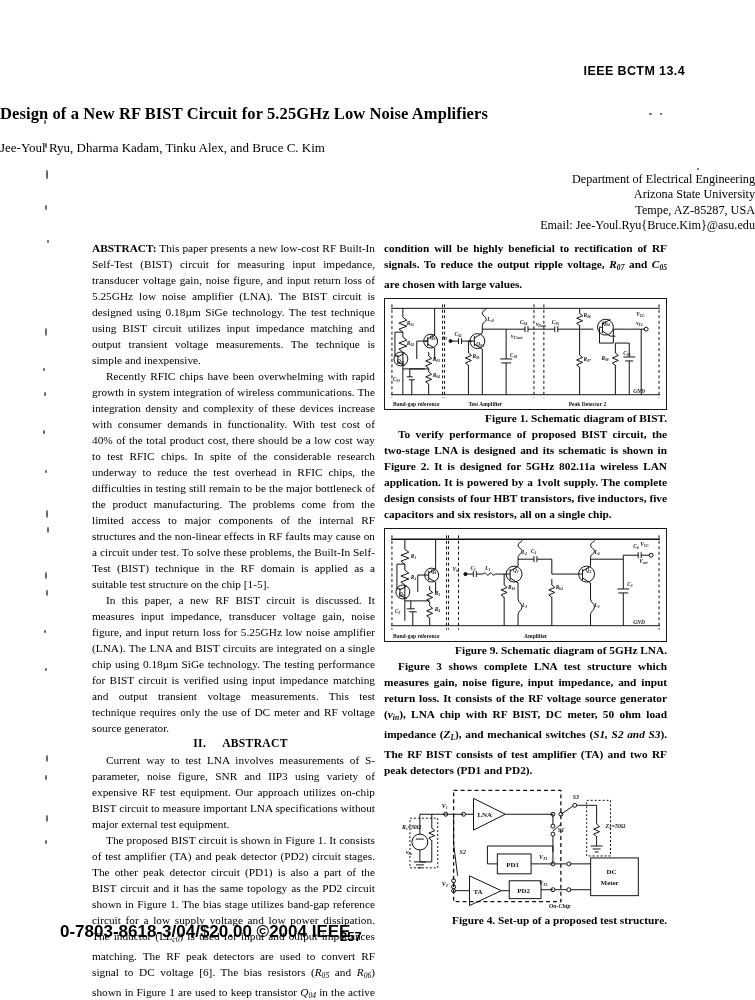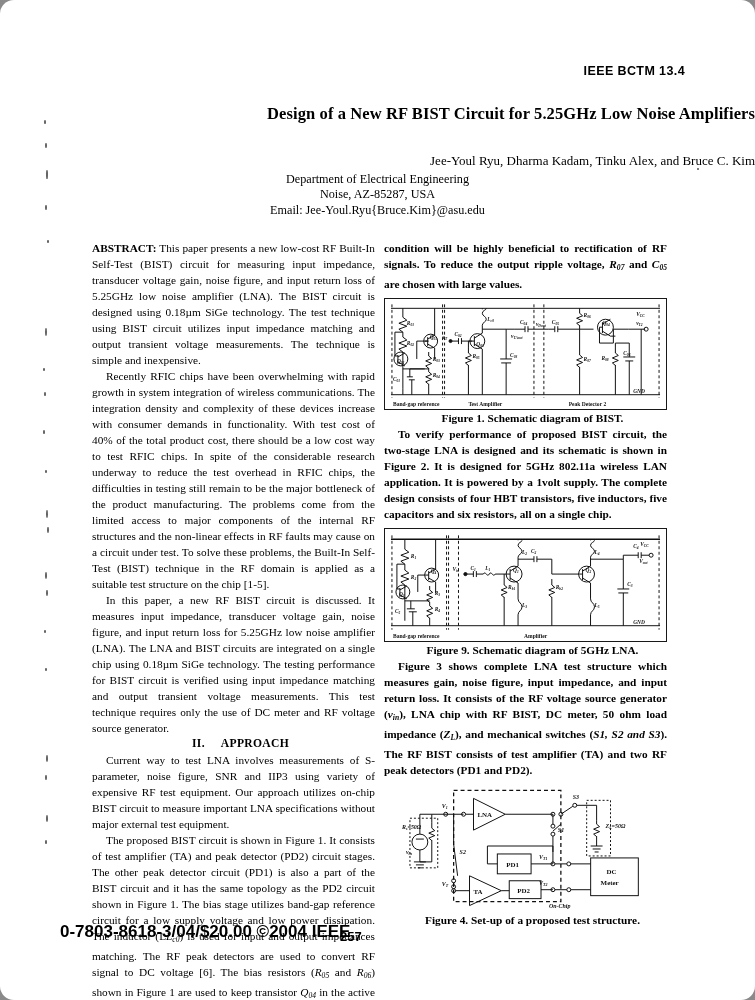--- a/index.html
+++ b/index.html
@@ -9,58 +9,56 @@
   }
   .page {
     position: relative;
     width: 755px;
     height: 1000px;
     background: #ffffff;
     overflow: hidden;
     font-family: "Liberation Serif", serif;
     color: #000;
     filter: contrast(1.02);
-    border-radius: 14px;
   }
   
   .hdr {
     position: absolute;
     top: 64px;
     right: 70px;
     font-family: "Liberation Sans", sans-serif;
     font-weight: bold;
     font-size: 12.5px;
     letter-spacing: 0.4px;
   }
   
   .title {
     position: absolute;
     top: 104px;
     left: 0;
     width: 755px;
-    text-align: right;
+    text-align: left;
     font-weight: bold;
     font-size: 16.5px;
     letter-spacing: 0.1px;
   }
   .authors {
     position: absolute;
     top: 140px;
     left: 0;
     width: 755px;
-    text-align: right;
+    text-align: left;
     font-size: 13px;
-    margin-top: 13px;
   }
   .affil {
     position: absolute;
     top: 172px;
     left: 0;
     width: 755px;
-    text-align: center;
+    text-align: right;
     font-size: 12.2px;
     line-height: 15.3px;
   }
   
   .col {
     position: absolute;
     top: 240px;
     width: 283px;
     font-size: 11.3px;
     line-height: 16px;
@@ -86,21 +84,21 @@
   i { font-style: italic; }
   sub { font-size: 7.6px; vertical-align: -2px; }
   
   .figbox {
     border: 1px solid #1a1a1a;
     background: #fff;
     position: relative;
     margin: 6px 0 0 0;
   }
   .figcap {
-    text-align: center;
+    text-align: right;
     font-size: 11.3px;
     text-indent: 0;
     margin: 5px 0 7px 0;
   }
   .svgfig { display: block; }
   
   .footer-left {
     position: absolute;
     left: 60px;
     bottom: 58px;
@@ -154,33 +152,34 @@
     <div class="speck" style="left:649px;top:113px;width:3px;height:2px;"></div>
     <div class="speck" style="left:660px;top:113px;width:2px;height:2px;"></div>
   </div>
 
   <div class="hdr">IEEE BCTM 13.4</div>
 
   <div class="title">Design of a New RF BIST Circuit for 5.25GHz Low Noise Amplifiers</div>
   <div class="authors">Jee-Youl Ryu, Dharma Kadam, Tinku Alex, and Bruce C. Kim</div>
   <div class="affil">
     <div>Department of Electrical Engineering</div>
-    <div>Noise, AZ-85287, USA</div>
+    <div>Arizona State University</div>
+    <div>Tempe, AZ-85287, USA</div>
     <div>Email: Jee-Youl.Ryu{Bruce.Kim}@asu.edu</div>
   </div>
 
   <div class="col left">
 
     <p class="noind"><b class="abshead">ABSTRACT:</b><span> This paper presents a new low-cost RF Built-In Self-Test (BIST) circuit for measuring input impedance, transducer voltage gain, noise figure, and input return loss of 5.25GHz low noise amplifier (LNA). The BIST circuit is designed using 0.18µm SiGe technology. The test technique using BIST circuit utilizes input impedance matching and output transient voltage measurements. The technique  is simple and inexpensive.</span></p>
 
 
     <p>Recently RFIC chips have been overwhelming with rapid growth in system integration of wireless communications. The integration density and complexity of these devices increase with consumer demands in functionality. With test cost of 40% of the total product cost, there should be a low cost way to test RFIC chips. In spite of the considerable research underway to reduce the test overhead in RFIC chips, the difficulties in testing still remain to be the major bottleneck of the product manufacturing. The problems come from the limited access to major components of the internal RF structures and the non-linear effects in RF faults may cause on a circuit under test. To solve these problems, the Built-In Self-Test (BIST) technique in the RF domain is applied as a suitable test structure on the chip [1-5].</p>
     <p>In this paper, a new RF BIST circuit is discussed. It measures input impedance, transducer voltage gain, noise figure, and input return loss for 5.25GHz low noise amplifier (LNA). The LNA and BIST circuits are integrated on a single chip using 0.18µm SiGe technology. The testing performance for BIST circuit is verified using input impedance matching and output transient voltage measurements. This test technique requires only the use of DC meter and RF voltage source generator.</p>
 
-    <p class="sec"><span class="num">II.</span><span>APPROACH</span></p>
+    <p class="sec"><span class="num">II.</span><span>ABSTRACT</span></p>
 
     <p>Current way to test LNA involves measurements of S-parameter, noise figure, SNR and IIP3 using variety of expensive RF test equipment. Our approach utilizes on-chip BIST circuit to measure important LNA specifications without major external test equipment.</p>
 
     <p><span>The proposed BIST circuit is shown in Figure 1. It consists of test amplifier (TA) and peak detector (PD2) circuit stages. The other peak detector circuit (PD1) is also a part of the BIST circuit and it has the same topology as the PD2 circuit shown in Figure 1. The bias stage utilizes band-gap reference circuit for a low supply voltage and low power dissipation. The inductor (L</span><i>L<sub>c0</sub></i><span>) is used for input and output impedances matching. The RF peak detectors are used to convert RF signal to DC voltage [6]. The bias resistors (</span><i><span>R</span><sub>05</sub></i><span> and </span><i><span>R</span><sub>06</sub></i><span>) shown in Figure 1 are used to keep transistor </span><i><span>Q</span><sub>04</sub></i><span> in the active region so that the transistor acts as a rectifier. The diode connections have advantages of resulting in keeping the base-collector junction at zero bias. The smallest amount of minority charge storage during forward biased</span></p>
 
   </div>
 
   <div class="col right">
 
     <p class="noind"><span>condition will be highly beneficial to rectification of RF signals. To reduce the output ripple voltage, </span><i><span>R</span><sub>07</sub></i><span> and </span><i><span>C</span><sub>05</sub></i><span> are chosen with large values.</span></p>

